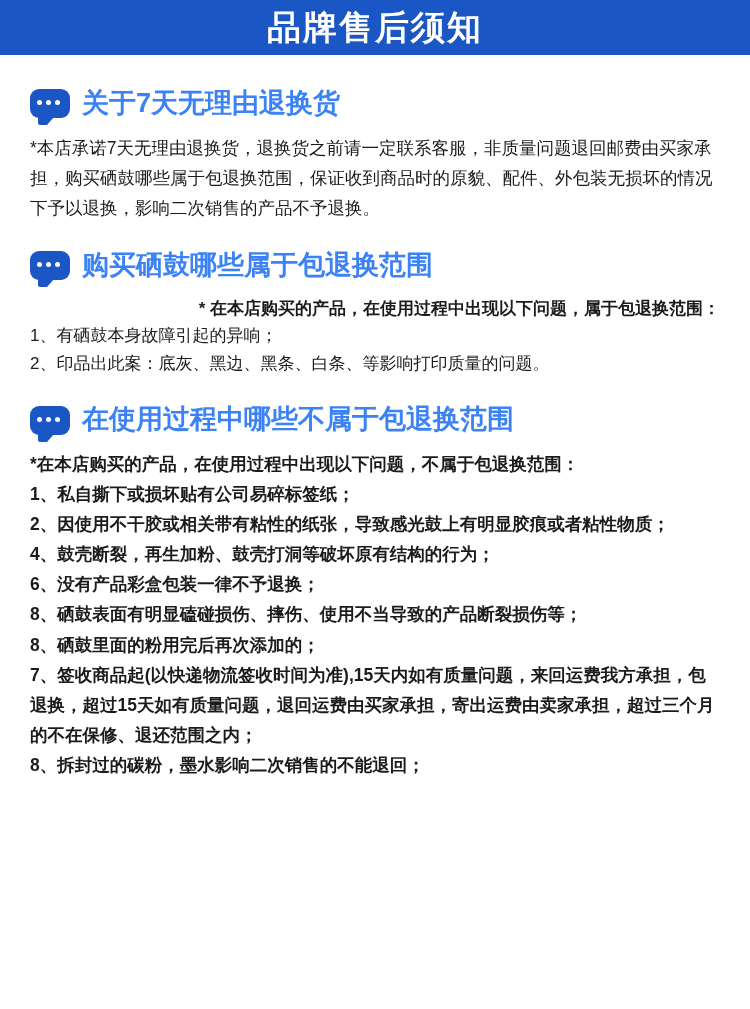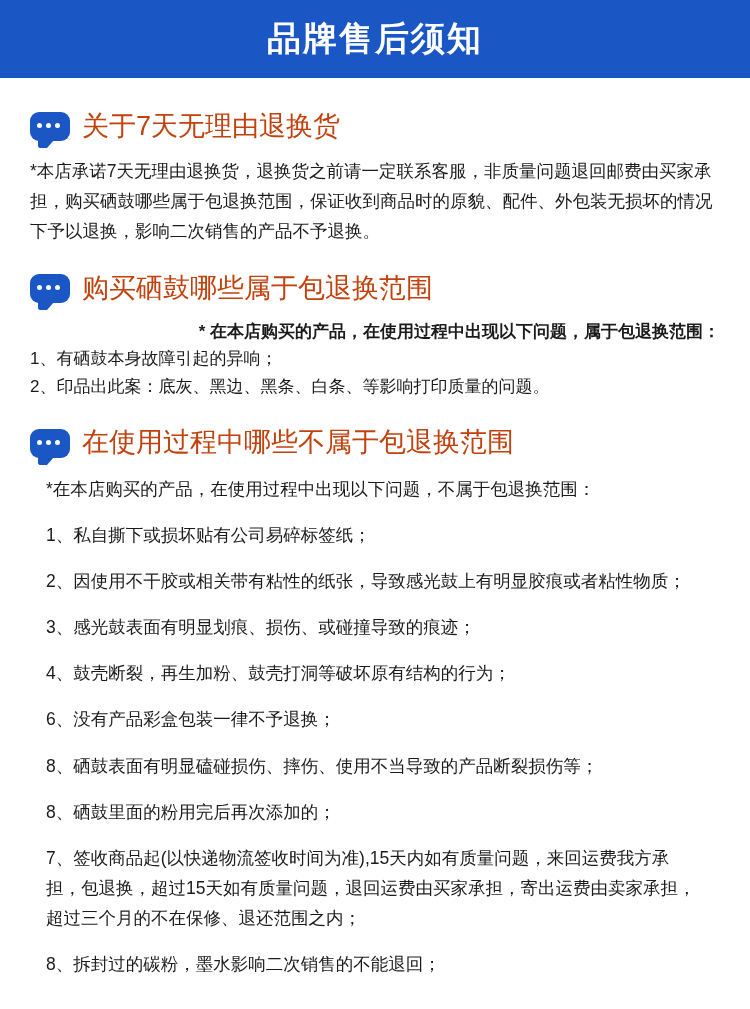--- a/index.html
+++ b/index.html
@@ -14,21 +14,21 @@
     overflow: hidden;
   }
   .page {
     position: relative;
     width: 750px;
     height: 1009px;
     background: #ffffff;
   }
   
   .banner {
-    height: 78px;
+    height: 55px;
     background: #1a56c4;
     display: flex;
     align-items: center;
     justify-content: center;
   }
   .banner-title {
     color: #ffffff;
     font-size: 34px;
     font-weight: bold;
     letter-spacing: 2px;
@@ -75,23 +75,23 @@
     gap: 4px;
   }
   .bubble-dots i {
     display: block;
     width: 5px;
     height: 5px;
     border-radius: 50%;
     background: #ffffff;
   }
   .section-title {
-    color: #c2410c;
+    color: #3b82f6;
     font-size: 27px;
-    font-weight: normal;
+    font-weight: bold;
     line-height: 1.1;
     white-space: nowrap;
   }
   .section-body {
     margin-top: 14px;
     color: #1b1b1b;
     font-size: 17.5px;
     line-height: 1.72;
   }
   .section-body p {
@@ -101,21 +101,21 @@
   .bold-body {
     font-weight: normal;
     font-size: 17px;
   }
   .sec2-lead {
     font-weight: bold;
     font-size: 17px;
     margin-bottom: 2px;
     text-align: right;
   }
-  .sec3-list p { margin: 16px; }
+  .sec3-list p { margin: 0; font-weight: bold; }
 </style>
 </head>
 <body>
 
 <div class="page">
 
   <div class="banner">
     <div class="banner-title">品牌售后须知</div>
   </div>
 
@@ -163,21 +163,20 @@
               <i></i>
               <i></i>
             </div>
         </div>
         <div class="section-title">在使用过程中哪些不属于包退换范围</div>
       </div>
       <div class="section-body sec3-list">
         <p>*在本店购买的产品，在使用过程中出现以下问题，不属于包退换范围：</p>
         <p>1、私自撕下或损坏贴有公司易碎标签纸；</p>
         <p>2、因使用不干胶或相关带有粘性的纸张，导致感光鼓上有明显胶痕或者粘性物质；</p>
-        <p>3、感光鼓表面有明显划痕、损伤、或碰撞导致的痕迹；</p>
         <p>4、鼓壳断裂，再生加粉、鼓壳打洞等破坏原有结构的行为；</p>
         <p>6、没有产品彩盒包装一律不予退换；</p>
         <p>8、硒鼓表面有明显磕碰损伤、摔伤、使用不当导致的产品断裂损伤等；</p>
         <p>8、硒鼓里面的粉用完后再次添加的；</p>
         <p>7、签收商品起(以快递物流签收时间为准),15天内如有质量问题，来回运费我方承担，包退换，超过15天如有质量问题，退回运费由买家承担，寄出运费由卖家承担，超过三个月的不在保修、退还范围之内；</p>
         <p>8、拆封过的碳粉，墨水影响二次销售的不能退回；</p>
       </div>
     </div>
 
   </div>

